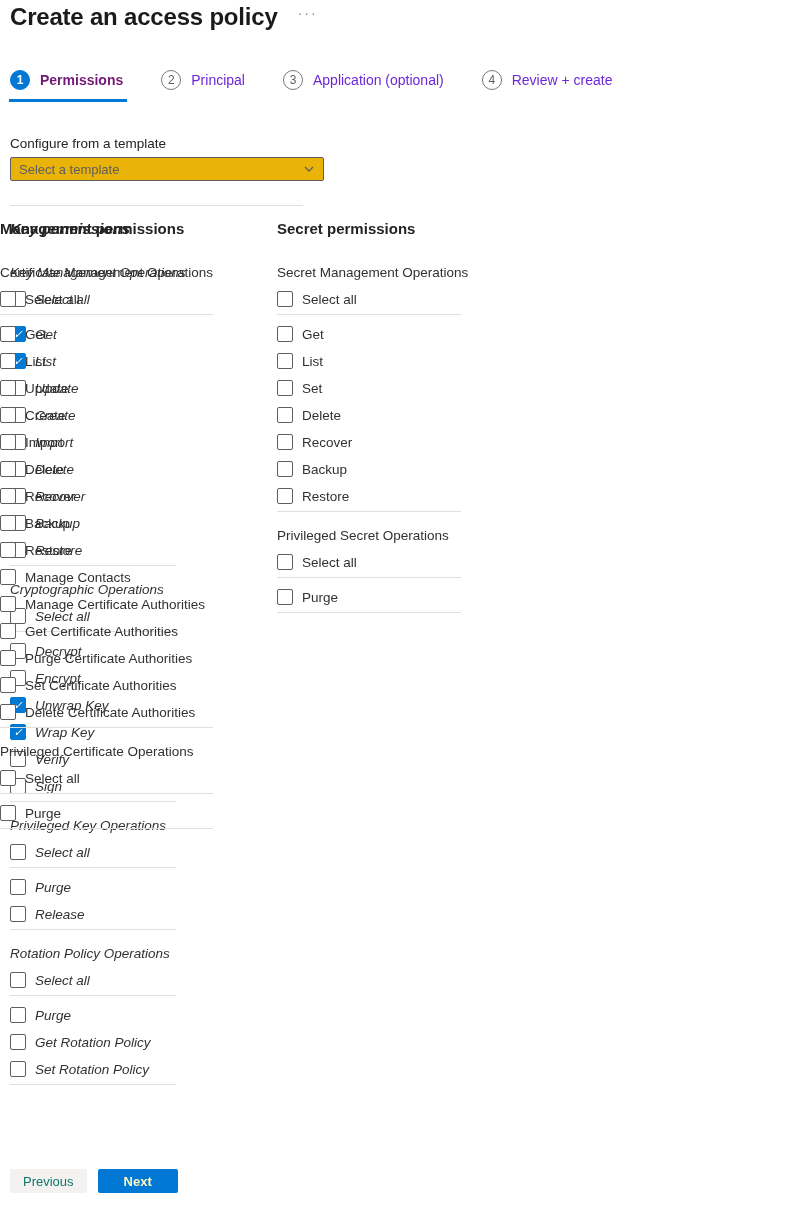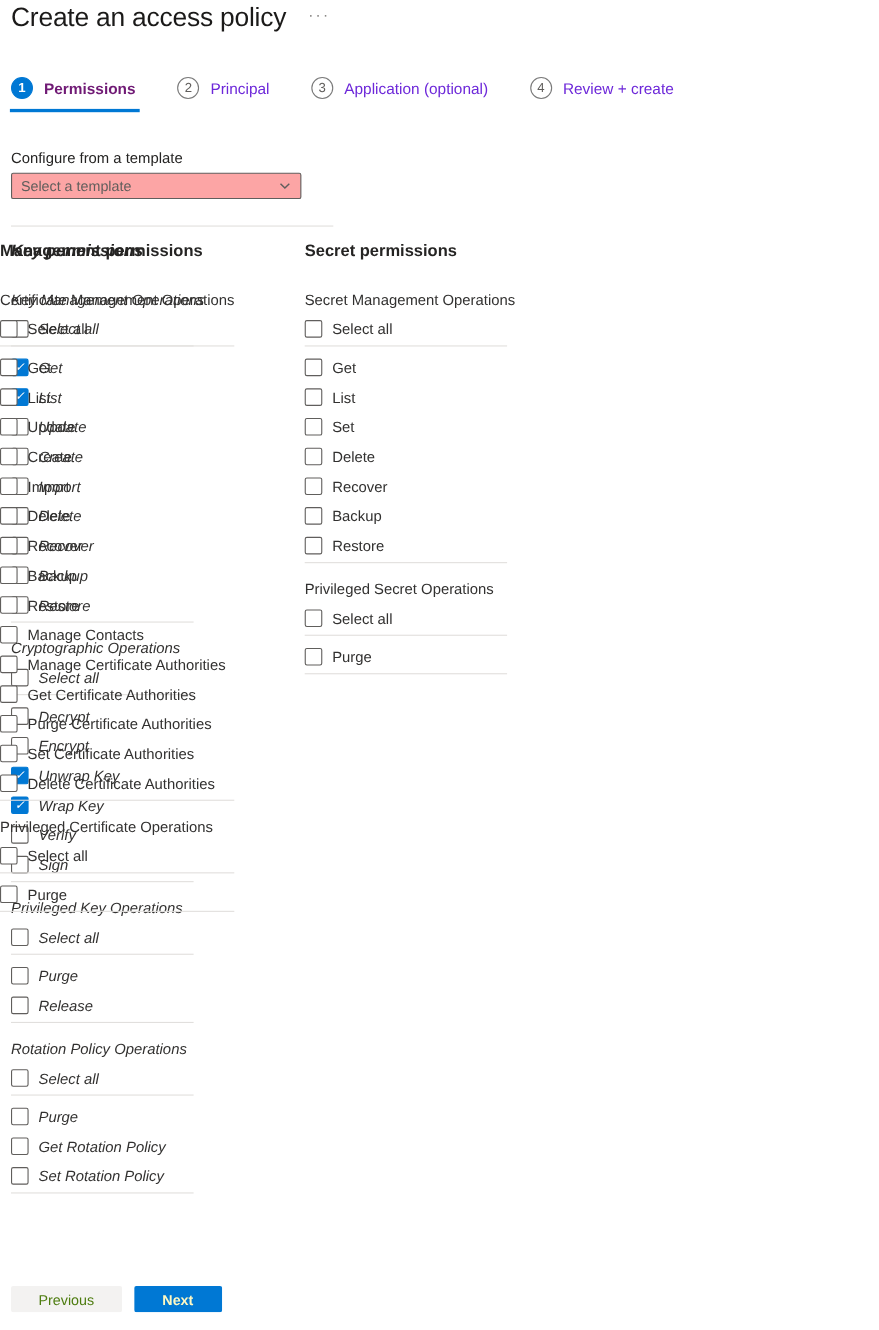--- a/index.html
+++ b/index.html
@@ -2,38 +2,38 @@
 <html><head>
 <meta charset="utf-8">
 <style>
   * { margin:0; padding:0; box-sizing:border-box; }
   html,body { width:799px; height:1209px; background:#fff;
     font-family:"Liberation Sans", sans-serif; color:#323130; overflow:hidden; }
   .page { position:relative; width:799px; height:1209px; }
 
   
   .hdr { position:absolute; left:10px; top:2px; display:flex; align-items:flex-start; }
-  .title { font-size:24px; font-weight:400; color:#1b1a19; line-height:30px; letter-spacing:-0.2px; }
+  .title { font-size:24px; font-weight:700; color:#1b1a19; line-height:30px; letter-spacing:-0.2px; }
   .more { margin-left:20px; margin-top:1px; color:#8a8886; font-size:14px; letter-spacing:2px;
     cursor:pointer; line-height:20px; user-select:none; }
 
   
   .steps { position:absolute; left:10px; top:70px; display:flex; gap:38px; }
   .step { display:flex; align-items:center; gap:10px; padding-bottom:12px; position:relative; cursor:pointer; }
   .step-circle { width:20px; height:20px; border-radius:50%; border:1px solid #7a7a7a; background:#fff;
     color:#605e5c; font-size:12px; display:flex; align-items:center; justify-content:center; }
   .step-label { font-size:14px; color:#6d28d9; }
   .step.active .step-circle { background:#0078d4; border-color:#0078d4; color:#fff; font-weight:700; }
   .step.active .step-label { font-weight:700; color:#701a75; }
   .step.active::after { content:""; position:absolute; left:-1px; right:-4px; bottom:0; height:3px; background:#0078d4; }
 
   
   .tmpl-label { position:absolute; left:10px; top:136px; font-size:13.5px; color:#252423; }
-  .tmpl-select { position:absolute; left:10px; top:157px; width:264px; height:24px;
-    border:1px solid #605e5c; border-radius:2px; background:#fca5a5; display:flex;
+  .tmpl-select { position:absolute; left:10px; top:157px; width:314px; height:24px;
+    border:1px solid #605e5c; border-radius:2px; background:#eab308; display:flex;
     align-items:center; padding:0 8px; cursor:pointer; }
   .tmpl-placeholder { flex:1; font-size:13px; color:#605e5c; }
   .tmpl-divider { position:absolute; left:10px; top:205px; width:293px; border-top:1px solid #e1dfdd; }
 
   
   .col { position:absolute; top:220px; }
   .col-key { left:10px; width:166px;font-style:italic; }
   .col-secret { left:277px; width:184px; }
   .col-title { font-size:15px; font-weight:700; color:#252423; line-height:18px; margin-bottom:27px; white-space:nowrap; }
   .section { margin-bottom:16px; }
@@ -44,21 +44,21 @@
     font-size:11px; color:#fff; line-height:1; }
   .cb.checked { background:#0078d4; border-color:#0078d4; }
   .row-label { font-size:13.5px; color:#323130; }
   .divider { border-top:1px solid #e1dfdd; margin:-3px 0 10px 0; }
 
   
   .footer { position:absolute; left:10px; top:1169px; display:flex; gap:11px; }
   .btn { height:24px; font-size:13px; border:1px solid transparent; border-radius:2px;
     display:flex; align-items:center; justify-content:center; cursor:pointer;
     font-family:"Liberation Sans", sans-serif; }
-  .btn-previous { background:#f3f2f1; color:#4d7c0f; padding:0 24px; }
+  .btn-previous { background:#f3f2f1; color:#0f766e; padding:0 12px; }
   .btn-next { background:#0078d4; color:#fef9c3; font-weight:700; padding:0 25px; }
 </style>
 </head>
 <body>
 
 <div class="page">
 
   <div class="hdr">
     <h1 class="title">Create an access policy</h1>
     <span class="more">···</span>

